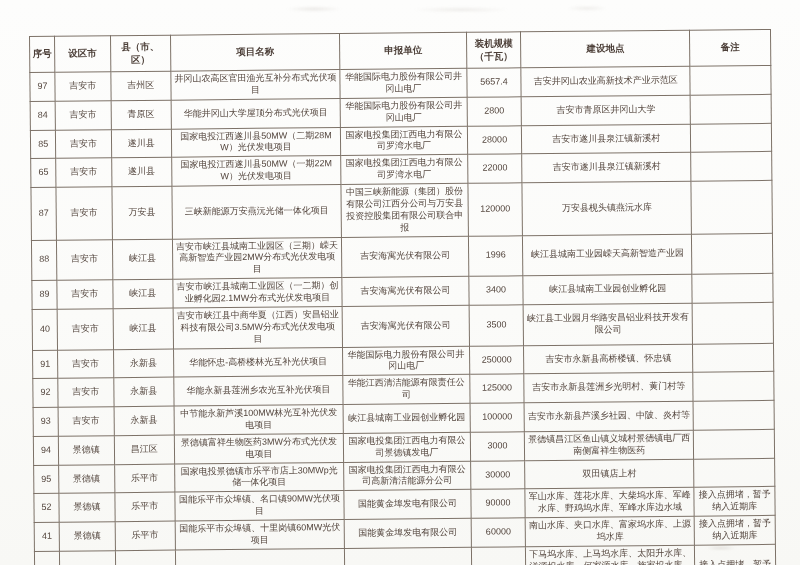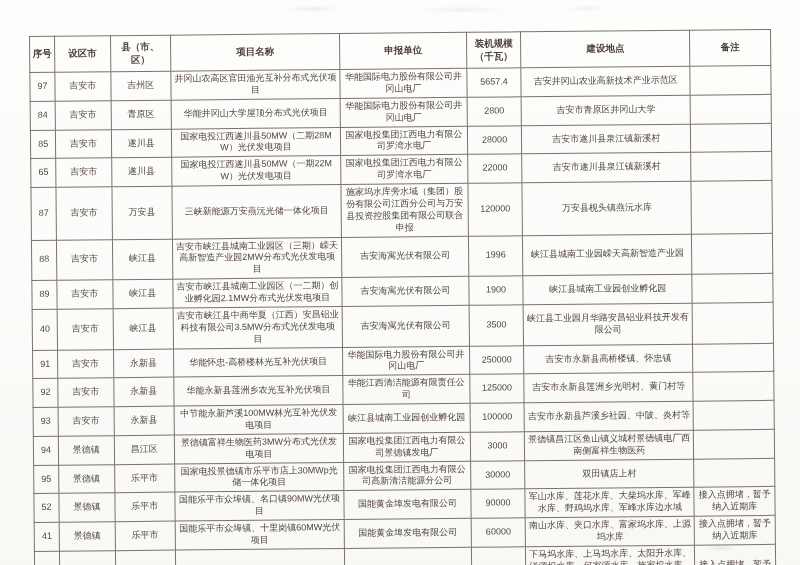--- a/index.html
+++ b/index.html
@@ -133,42 +133,42 @@
           <td class="col-applicant">国家电投集团江西电力有限公司罗湾水电厂</td>
           <td class="col-capacity">22000</td>
           <td class="col-location">吉安市遂川县泉江镇新溪村</td>
           <td class="col-remark"></td>
         </tr>
         <tr>
           <td class="col-no">87</td>
           <td class="col-city">吉安市</td>
           <td class="col-county">万安县</td>
           <td class="col-project">三峡新能源万安燕沅光储一体化项目</td>
-          <td class="col-applicant">施家坞水库旁水域（集团）股份有限公司江西分公司与万安县投资控股集团有限公司联合申报</td>
+          <td class="col-applicant">中国三峡新能源（集团）股份有限公司江西分公司与万安县投资控股集团有限公司联合申报</td>
           <td class="col-capacity">120000</td>
           <td class="col-location">万安县枧头镇燕沅水库</td>
           <td class="col-remark"></td>
         </tr>
         <tr>
           <td class="col-no">88</td>
           <td class="col-city">吉安市</td>
           <td class="col-county">峡江县</td>
           <td class="col-project">吉安市峡江县城南工业园区（三期）嵘天高新智造产业园2MW分布式光伏发电项目</td>
           <td class="col-applicant">吉安海寓光伏有限公司</td>
           <td class="col-capacity">1996</td>
           <td class="col-location">峡江县城南工业园嵘天高新智造产业园</td>
           <td class="col-remark"></td>
         </tr>
         <tr>
           <td class="col-no">89</td>
           <td class="col-city">吉安市</td>
           <td class="col-county">峡江县</td>
           <td class="col-project">吉安市峡江县城南工业园区（一二期）创业孵化园2.1MW分布式光伏发电项目</td>
           <td class="col-applicant">吉安海寓光伏有限公司</td>
-          <td class="col-capacity">1900</td>
+          <td class="col-capacity">3400</td>
           <td class="col-location">峡江县城南工业园创业孵化园</td>
           <td class="col-remark"></td>
         </tr>
         <tr>
           <td class="col-no">40</td>
           <td class="col-city">吉安市</td>
           <td class="col-county">峡江县</td>
           <td class="col-project">吉安市峡江县中商华夏（江西）安昌铝业科技有限公司3.5MW分布式光伏发电项目</td>
           <td class="col-applicant">吉安海寓光伏有限公司</td>
           <td class="col-capacity">3500</td>

